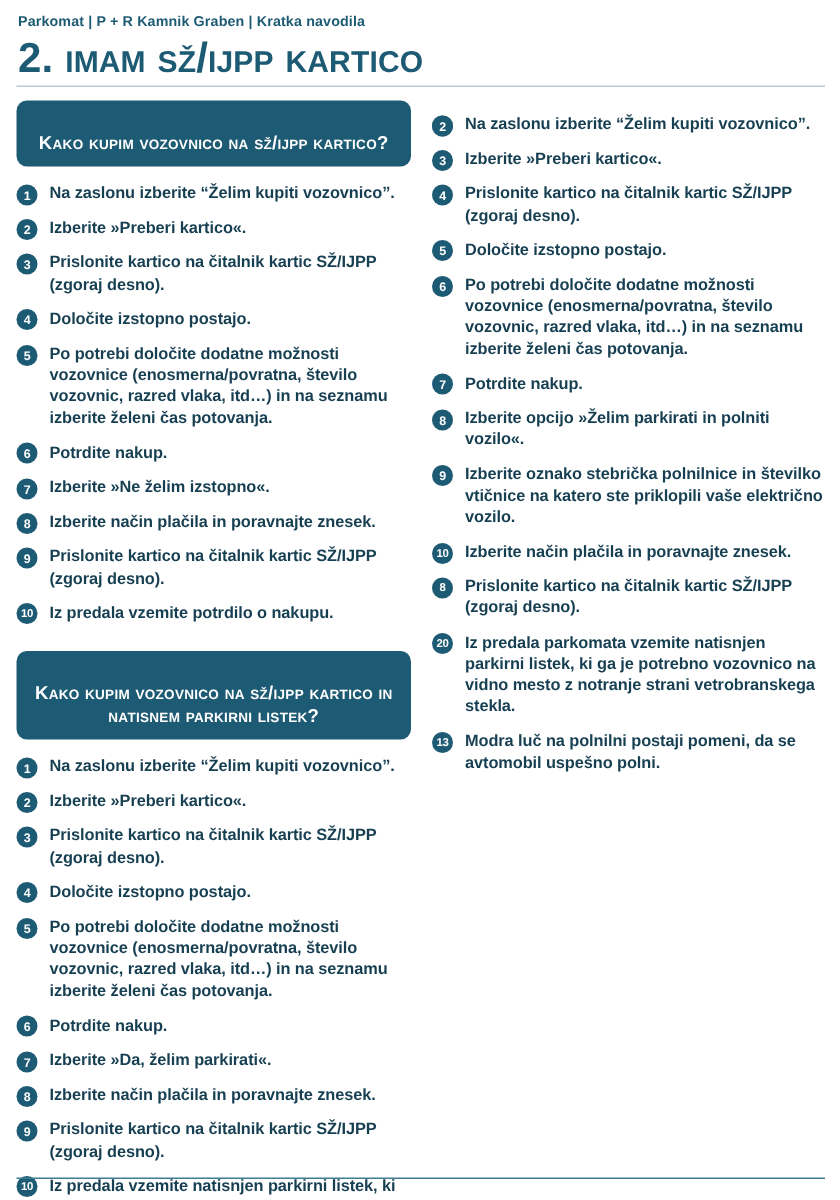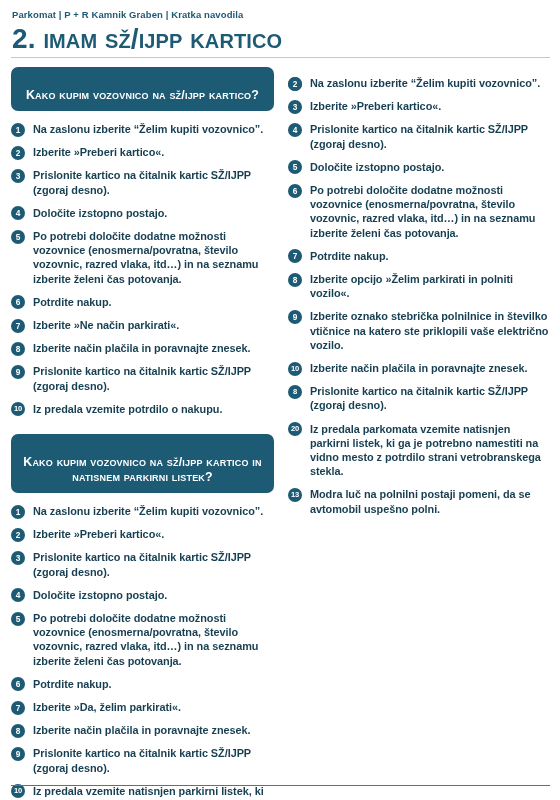--- a/index.html
+++ b/index.html
@@ -137,21 +137,21 @@
     <div class="col">
       <div class="section">
         <div class="section-header">Kako kupim vozovnico na SŽ/IJPP kartico?</div>
         <ol class="steps">
           <li><span class="num">1</span><span>Na zaslonu izberite “Želim kupiti vozovnico”.</span></li>
           <li><span class="num">2</span><span>Izberite »Preberi kartico«.</span></li>
           <li><span class="num">3</span><span>Prislonite kartico na čitalnik kartic SŽ/IJPP (zgoraj desno).</span></li>
           <li><span class="num">4</span><span>Določite izstopno postajo.</span></li>
           <li><span class="num">5</span><span>Po potrebi določite dodatne možnosti vozovnice (enosmerna/povratna, število vozovnic, razred vlaka, itd…) in na seznamu izberite želeni čas potovanja.</span></li>
           <li><span class="num">6</span><span>Potrdite nakup.</span></li>
-          <li><span class="num">7</span><span>Izberite »Ne način parkirati«.</span></li>
+          <li><span class="num">7</span><span>Izberite »Ne želim izstopno«.</span></li>
           <li><span class="num">8</span><span>Izberite način plačila in poravnajte znesek.</span></li>
           <li><span class="num">9</span><span>Prislonite kartico na čitalnik kartic SŽ/IJPP (zgoraj desno).</span></li>
           <li><span class="num wide">10</span><span>Iz predala vzemite potrdilo o nakupu.</span></li>
         </ol>
       </div>
 
       <div class="section">
         <div class="section-header">Kako kupim vozovnico na SŽ/IJPP kartico in natisnem parkirni listek?</div>
         <ol class="steps">
           <li><span class="num">1</span><span>Na zaslonu izberite “Želim kupiti vozovnico”.</span></li>
@@ -175,21 +175,21 @@
           <li><span class="num">2</span><span>Na zaslonu izberite “Želim kupiti vozovnico”.</span></li>
           <li><span class="num">3</span><span>Izberite »Preberi kartico«.</span></li>
           <li><span class="num">4</span><span>Prislonite kartico na čitalnik kartic SŽ/IJPP (zgoraj desno).</span></li>
           <li><span class="num">5</span><span>Določite izstopno postajo.</span></li>
           <li><span class="num">6</span><span>Po potrebi določite dodatne možnosti vozovnice (enosmerna/povratna, število vozovnic, razred vlaka, itd…) in na seznamu izberite želeni čas potovanja.</span></li>
           <li><span class="num">7</span><span>Potrdite nakup.</span></li>
           <li><span class="num">8</span><span>Izberite opcijo »Želim parkirati in polniti vozilo«.</span></li>
           <li><span class="num">9</span><span>Izberite oznako stebrička polnilnice in številko vtičnice na katero ste priklopili vaše električno vozilo.</span></li>
           <li><span class="num wide">10</span><span>Izberite način plačila in poravnajte znesek.</span></li>
           <li><span class="num wide">8</span><span>Prislonite kartico na čitalnik kartic SŽ/IJPP (zgoraj desno).</span></li>
-          <li><span class="num wide">20</span><span>Iz predala parkomata vzemite natisnjen parkirni listek, ki ga je potrebno namestiti na vidno mesto z potrdilo strani vetrobranskega stekla.</span></li>
+          <li><span class="num wide">20</span><span>Iz predala parkomata vzemite natisnjen parkirni listek, ki ga je potrebno vozovnico na vidno mesto z notranje strani vetrobranskega stekla.</span></li>
           <li><span class="num wide">13</span><span>Modra luč na polnilni postaji pomeni, da se avtomobil uspešno polni.</span></li>
         </ol>
       </div>
     </div>
 
   </div>
 
   <div class="rule-bottom"></div>
 </div>
 

